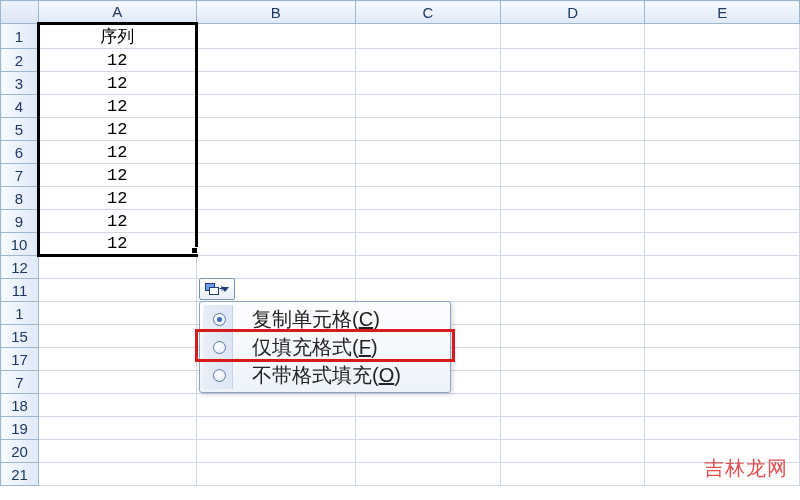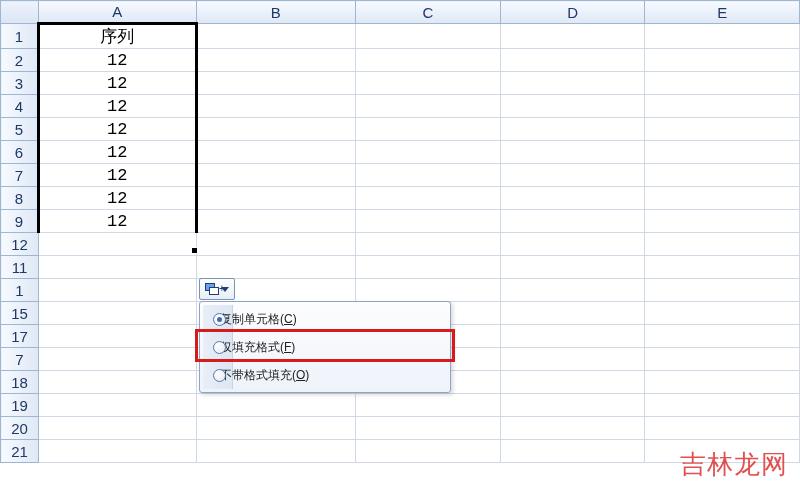--- a/index.html
+++ b/index.html
@@ -128,25 +128,25 @@
     width: 30px;
     background: linear-gradient(to right, #e9eef7, #dde6f4);
     border-right: 1px solid #c6d3e7;
     border-radius: 2px 0 0 2px;
   }
   .menu-item {
     position: relative;
     height: 28px;
     display: flex;
     align-items: center;
-    padding-left: 16px;
+    padding-left: 48px;
     border: 1px solid transparent;
     border-radius: 2px;
     color: #222;
-    font-size: 12px;
+    font-size: 20px;
     white-space: nowrap;
   }
   .menu-item .radio {
     position: absolute;
     left: 9px;
     width: 13px; height: 13px;
     border: 1px solid #5b7aa8;
     border-radius: 50%;
     background: radial-gradient(circle at 35% 35%, #fff, #dfe8f6);
   }
@@ -171,21 +171,21 @@
     height: 33px;
     border: 3px solid #d71a1a;
     z-index: 11;
     pointer-events: none;
   }
 
   .watermark {
     position: absolute;
     right: 12px;
     bottom: 18px;
-    font-size: 26px;
+    font-size: 20px;
     color: #d33;
     font-family: "Microsoft YaHei", sans-serif;
     opacity: 0.85;
     z-index: 20;
     letter-spacing: 1px;
   }
 </style>
 </head>
 <body>
 
@@ -270,20 +270,28 @@
           <th class="row-header">8</th>
           <td class="cell sel-left sel-right">12</td>
           <td class="cell"></td>
           <td class="cell"></td>
           <td class="cell"></td>
           <td class="cell"></td>
         </tr>
         <tr>
           <th class="row-header">9</th>
           <td class="cell sel-left sel-right">12</td>
+          <td class="cell"></td>
+          <td class="cell"></td>
+          <td class="cell"></td>
+          <td class="cell"></td>
+        </tr>
+        <tr>
+          <th class="row-header">10</th>
+          <td class="cell sel-bottom sel-left sel-right">12</td>
           <td class="cell"></td>
           <td class="cell"></td>
           <td class="cell"></td>
           <td class="cell"></td>
         </tr>
         <tr>
           <th class="row-header">12</th>
           <td class="cell"></td>
           <td class="cell"></td>
           <td class="cell"></td>

